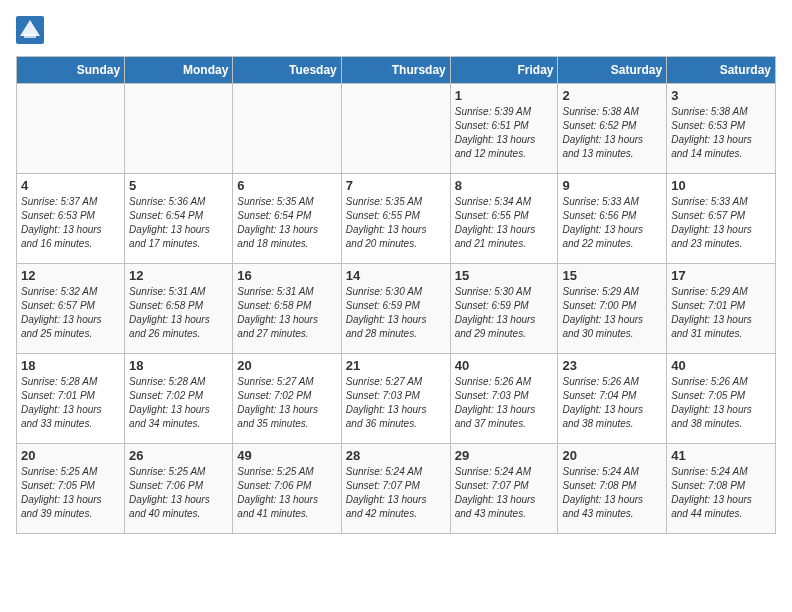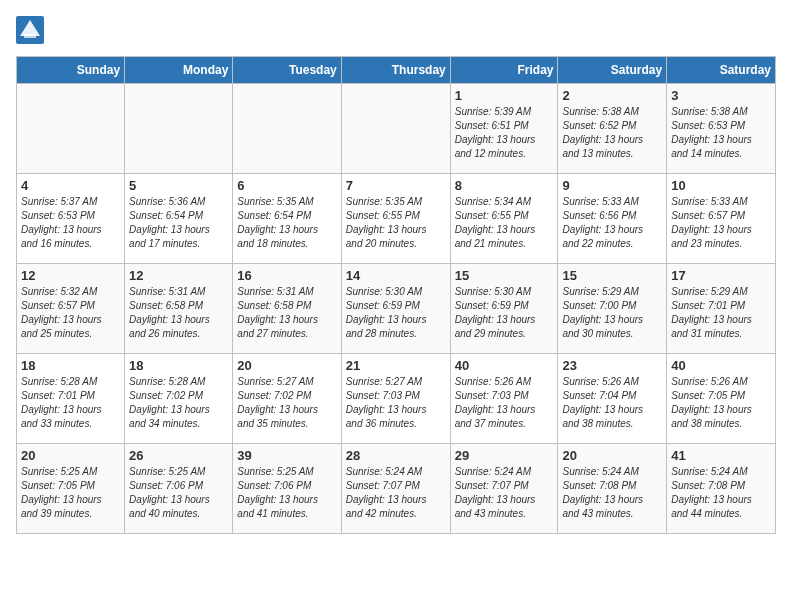--- a/index.html
+++ b/index.html
@@ -306,21 +306,21 @@
 and 39 minutes.</div>
         </td>
         <td>
           <div class="day-number">26</div>
           <div class="day-info" style="white-space: pre-line;">Sunrise: 5:25 AM
 Sunset: 7:06 PM
 Daylight: 13 hours
 and 40 minutes.</div>
         </td>
         <td>
-          <div class="day-number">39</div>
+          <div class="day-number">49</div>
           <div class="day-info" style="white-space: pre-line;">Sunrise: 5:25 AM
 Sunset: 7:06 PM
 Daylight: 13 hours
 and 41 minutes.</div>
         </td>
         <td>
           <div class="day-number">28</div>
           <div class="day-info" style="white-space: pre-line;">Sunrise: 5:24 AM
 Sunset: 7:07 PM
 Daylight: 13 hours

